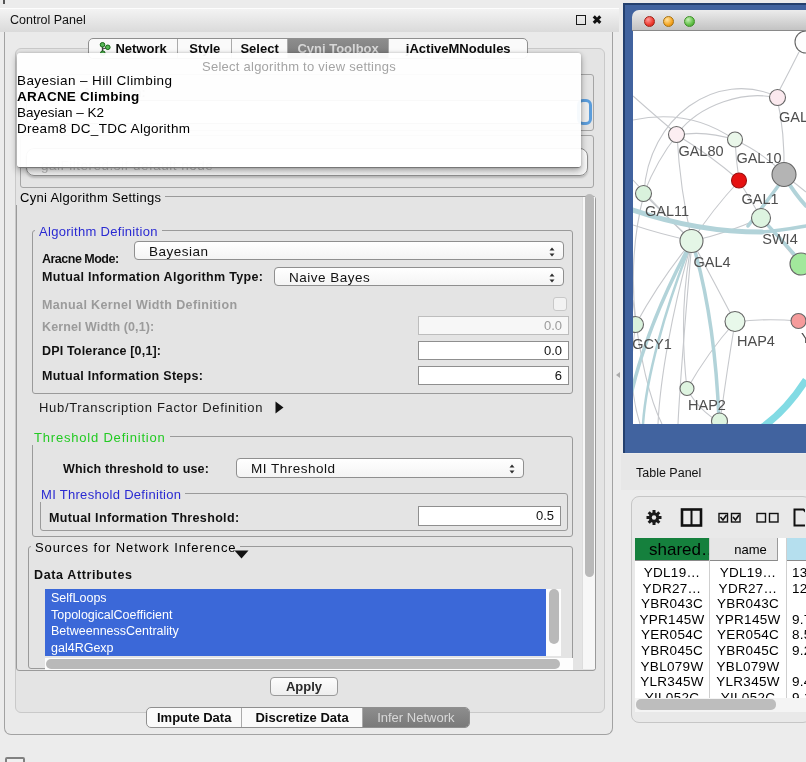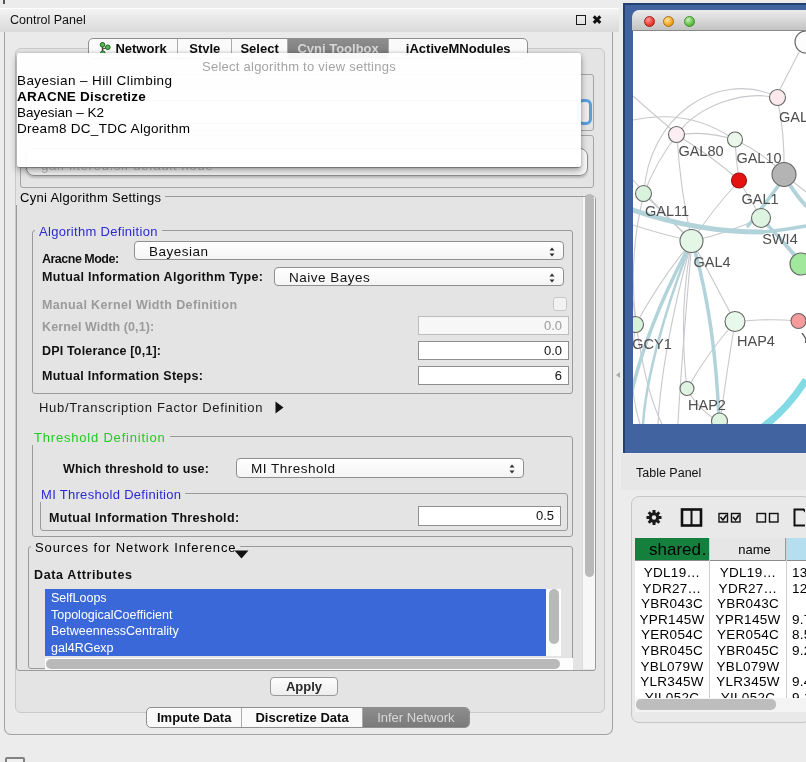--- a/index.html
+++ b/index.html
@@ -53,21 +53,21 @@
 <div class="abs" style="left:577px;top:99px;width:15px;height:26px;border:3px solid #5b9ddb;border-radius:6px;background:#eee;"></div>
 <div class="grp" style="left:20px;top:135px;width:574px;height:53px;border-color:#a5a5a5;"></div>
 <div class="combo" style="left:26px;top:148px;width:562px;height:28px;border-radius:8px;box-shadow:0 2px 2px rgba(0,0,0,0.18);">
     <span class="ctext" style="color:#b9b9b9;top:62%;">galFiltered.sif default node</span>
   </div>
 
 <div class="abs" style="left:17px;top:53px;width:564px;height:115px;background:rgba(255,255,255,0.95);border-bottom:1px solid #777;box-shadow:0 3px 7px rgba(0,0,0,0.33), 0 0 3px rgba(0,0,0,0.18);border-radius:3px;"></div>
 <div class="abs" style="left:17px;top:59px;width:564px;text-align:center;font-size:13px;letter-spacing:0.25px;color:#a4a4a4;">Select algorithm to view settings</div>
 <div class="abs" style="left:17px;top:73px;width:564px;font-size:13.5px;color:#000;line-height:16px;">
   <div style="letter-spacing:0.41px;">Bayesian – Hill Climbing</div>
-  <div style="font-weight:bold;letter-spacing:0.22px;">ARACNE Discretize</div>
+  <div style="font-weight:bold;letter-spacing:0.22px;">ARACNE Climbing</div>
   <div>Bayesian – K2</div>
   <div style="letter-spacing:0.29px;">Dream8 DC_TDC Algorithm</div>
 </div>
 
 <div class="grp" style="left:16px;top:196px;width:580px;height:475px;"></div>
 <div class="gt" style="left:16px;top:190px;">Cyni Algorithm Settings</div>
 
 <div class="abs" style="left:582px;top:197px;width:13px;height:472px;background:#f7f7f7;border-left:1px solid #ddd;"></div>
 <div class="abs" style="left:585px;top:194px;width:9px;height:383px;background:#b9b9b9;border-radius:5px;"></div>
 
@@ -261,21 +261,21 @@
     <path d="M75.5 9 l2.5 3 l3.5 -5" stroke-width="1.6"></path>
     <path d="M88 9 l2.5 3 l3.5 -5" stroke-width="1.6"></path>
     <rect x="112" y="5.5" width="8.5" height="8.5"></rect>
     <rect x="124.5" y="5.5" width="8.5" height="8.5"></rect>
   </g>
   <path d="M149.5 1.5 h9 l3.5 3.5 v12.5 h-12.5 z" fill="none" stroke="#111" stroke-width="2"></path>
 </svg>
 
 <div class="abs" style="left:635px;top:538px;width:171px;height:174px;background:#fff;overflow:hidden;font-size:13.5px;letter-spacing:0.3px;">
   <div style="position:absolute;left:0;top:0;width:88px;height:23px;background:#15803d;border-right:1px solid #7e99a6;border-bottom:1px solid #8a8a8a;text-align:center;line-height:23px;font-size:17px;letter-spacing:0;text-indent:10px;">shared…</div>
-  <div style="position:absolute;left:75px;top:0;width:76px;height:23px;background:#e6e6e6;border-right:1px solid #9a9a9a;border-bottom:1px solid #8a8a8a;text-align:center;line-height:23px;font-size:13px;letter-spacing:0;text-indent:14px;">name</div>
+  <div style="position:absolute;left:75px;top:0;width:68px;height:23px;background:#e6e6e6;border-right:1px solid #9a9a9a;border-bottom:1px solid #8a8a8a;text-align:center;line-height:23px;font-size:13px;letter-spacing:0;text-indent:14px;">name</div>
   <div style="position:absolute;left:152px;top:0;width:40px;height:23px;background:#b5dfee;border-bottom:1px solid #8a8a8a;"></div>
   <div style="position:absolute;left:0;top:27px;width:74px;text-align:center;line-height:15.6px;">YDL19…<br>YDR27…<br>YBR043C<br>YPR145W<br>YER054C<br>YBR045C<br>YBL079W<br>YLR345W<br>YIL052C</div>
   <div style="position:absolute;left:75px;top:27px;width:76px;text-align:center;line-height:15.6px;">YDL19…<br>YDR27…<br>YBR043C<br>YPR145W<br>YER054C<br>YBR045C<br>YBL079W<br>YLR345W<br>YIL052C</div>
   <div style="position:absolute;left:157px;top:27px;width:44px;text-align:left;line-height:15.6px;">13.<br>12.<br>&nbsp;<br>9.7<br>8.5<br>9.2<br>&nbsp;<br>9.4<br>9.1</div>
   <div style="position:absolute;left:74px;top:0;width:1px;height:174px;background:#cfcfcf;"></div>
   <div style="position:absolute;left:151px;top:0;width:1px;height:174px;background:#cfcfcf;"></div>
   <div style="position:absolute;left:0;top:160px;width:171px;height:14px;background:#f4f4f4;"></div>
   <div style="position:absolute;left:1px;top:161px;width:140px;height:11px;background:#bdbdbd;border-radius:5px;"></div>
 </div>
 

